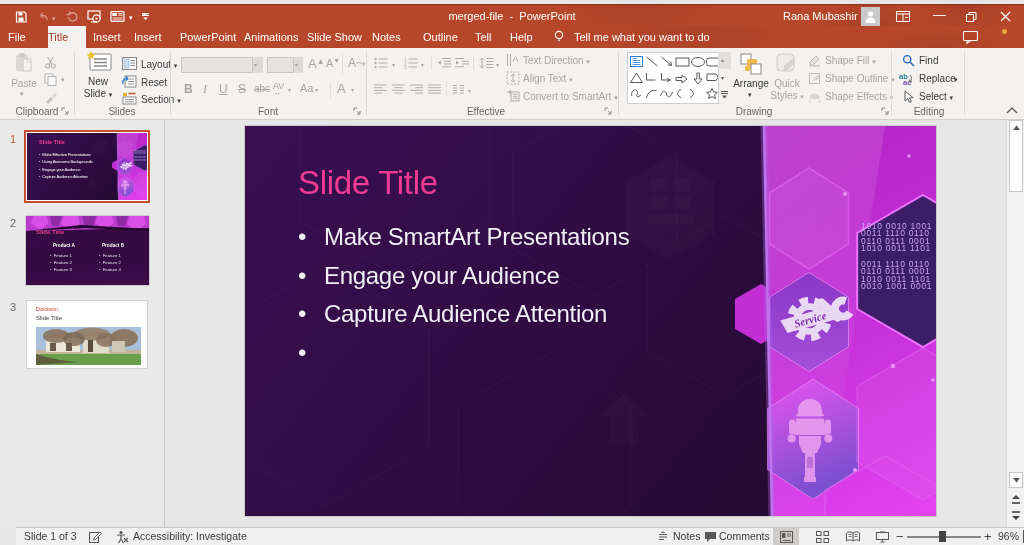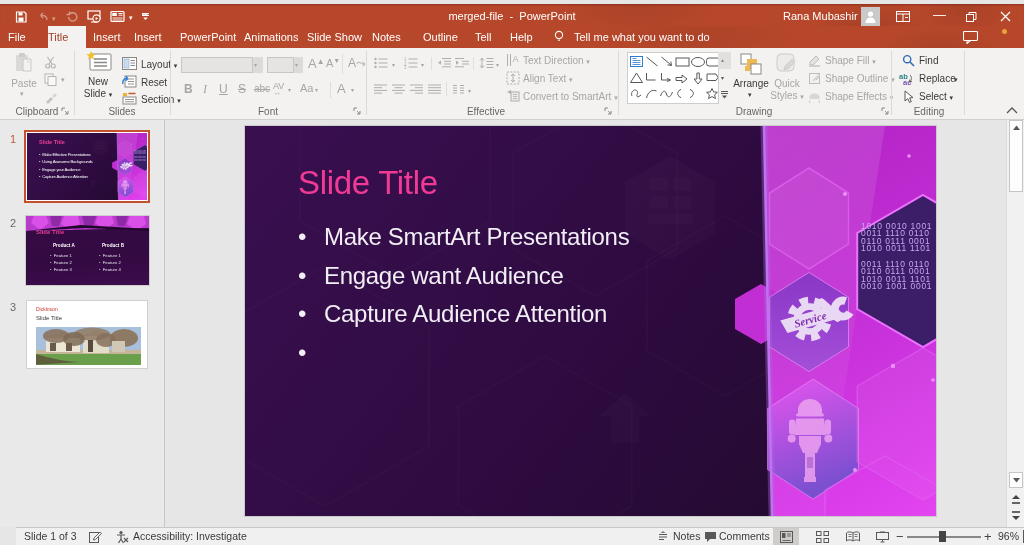--- a/index.html
+++ b/index.html
@@ -527,21 +527,21 @@
     </div>
     <div id="canvas">
       <div class="abs" style="left:79px;top:6px;width:691px;height:390px;box-shadow:0 0 0 1px rgba(0,0,0,0.12)">
         <svg width="691" height="390" viewBox="0 0 691 390">
             <use href="#slidebg"></use>
           </svg>
         <div class="abs" style="left:53px;top:40px;font-size:33px;line-height:33px;color:#f13a96;letter-spacing:-0.3px">Slide Title</div>
         <div class="abs" style="left:53px;top:92px;font-size:24px;color:#f2eef6;line-height:38.7px">•<br>•<br>•<br>•</div>
         <div class="abs" style="left:79px;top:92px;width:560px;font-size:24px;color:#f2eef6;line-height:38.7px;letter-spacing:-0.3px">
           <div>Make SmartArt Presentations</div>
-          <div>Engage want Audience</div>
+          <div>Engage your Audience</div>
           <div>Capture Audience Attention</div>
         </div>
       </div>
     </div>
     <div id="vscroll">
       <div class="abs" style="left:2px;top:0;width:14px;height:72px;background:#fdfdfd;border:1px solid #c8c6c4"></div>
       <svg class="abs" style="left:5px;top:4px" width="9" height="7" viewBox="0 0 9 7">
           <path d="M1 6 L4.5 1.5 L8 6z" fill="#5a5856"></path>
         </svg>
       <div class="abs" style="left:2px;top:352px;width:14px;height:16px;background:#fdfdfd;border:1px solid #c8c6c4"></div>

